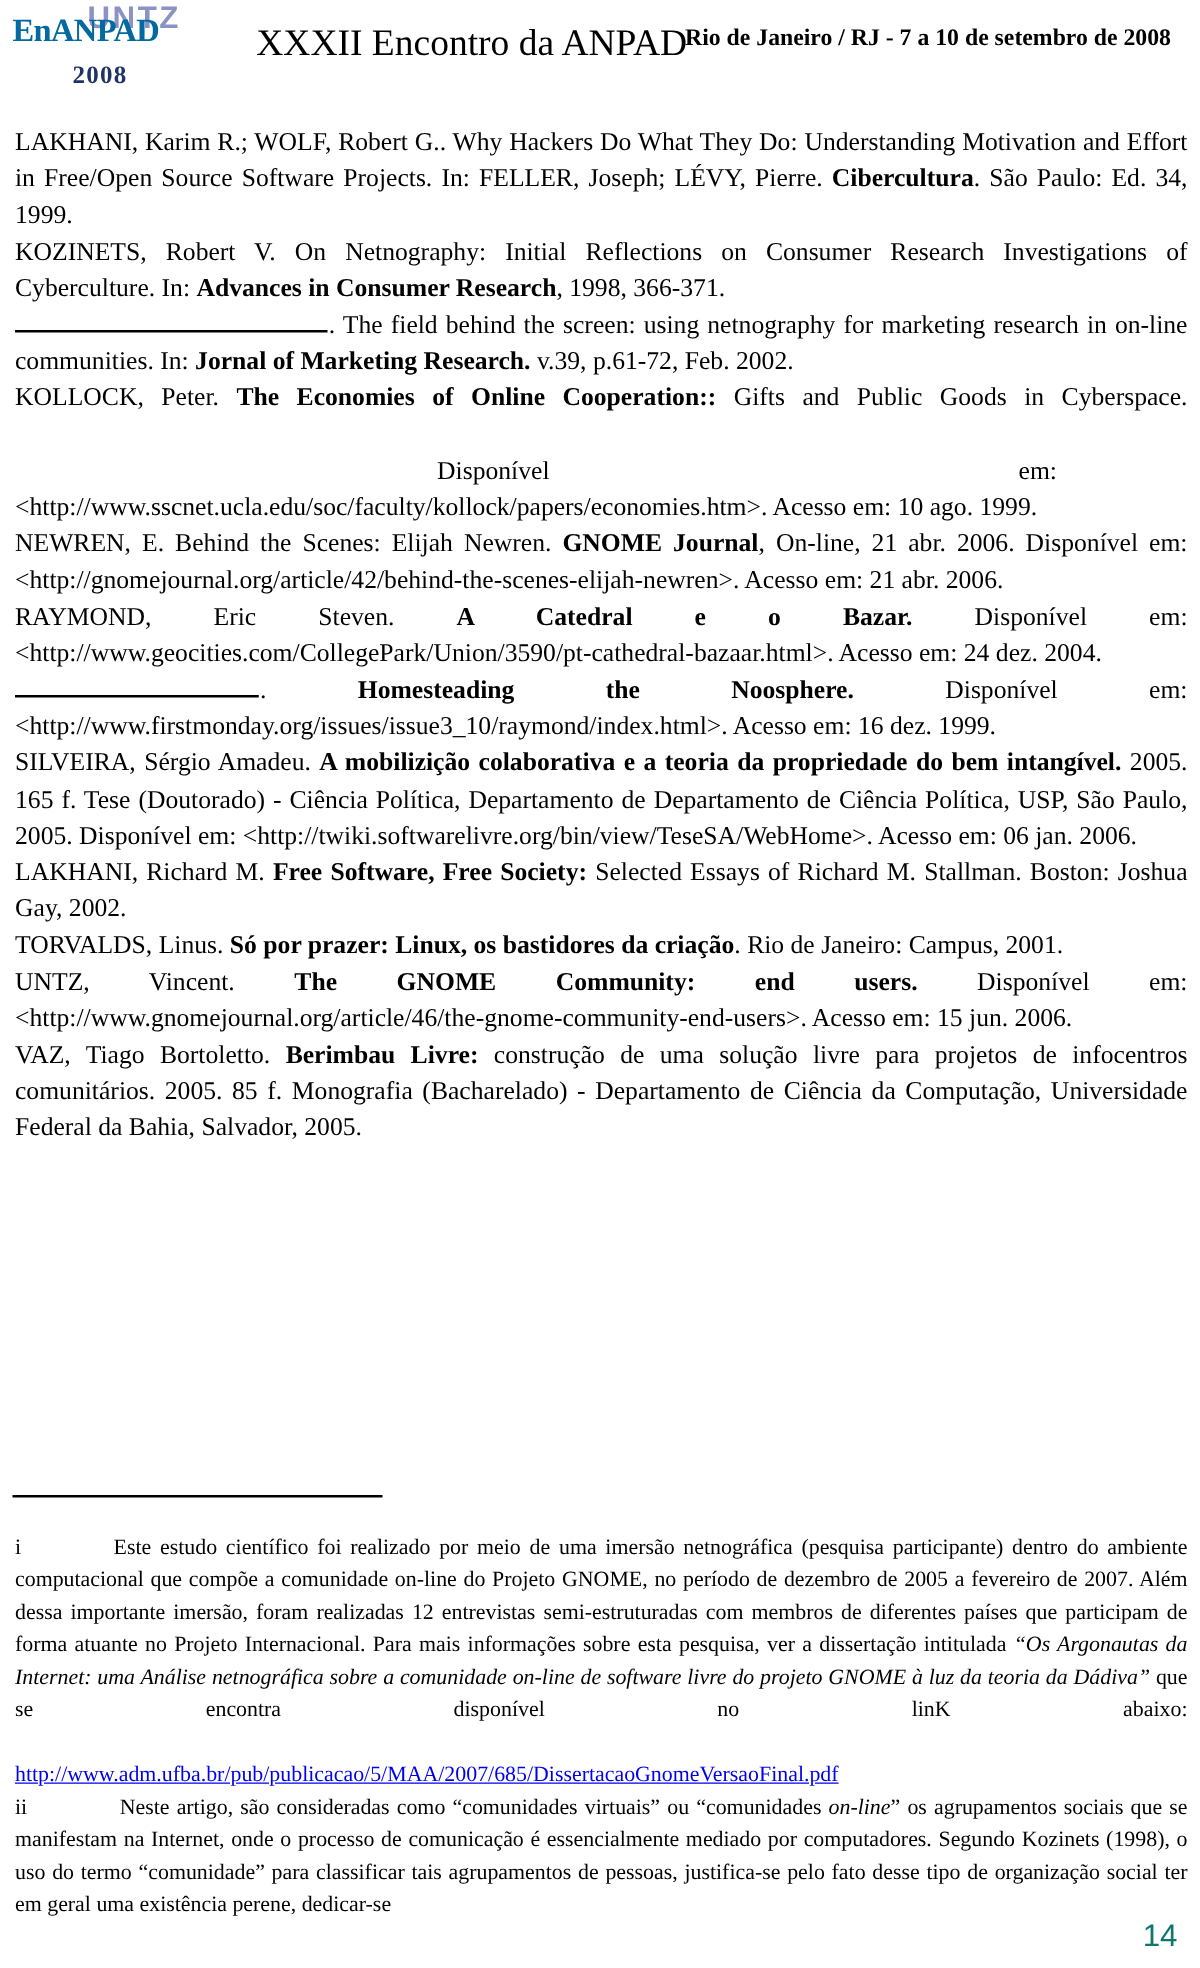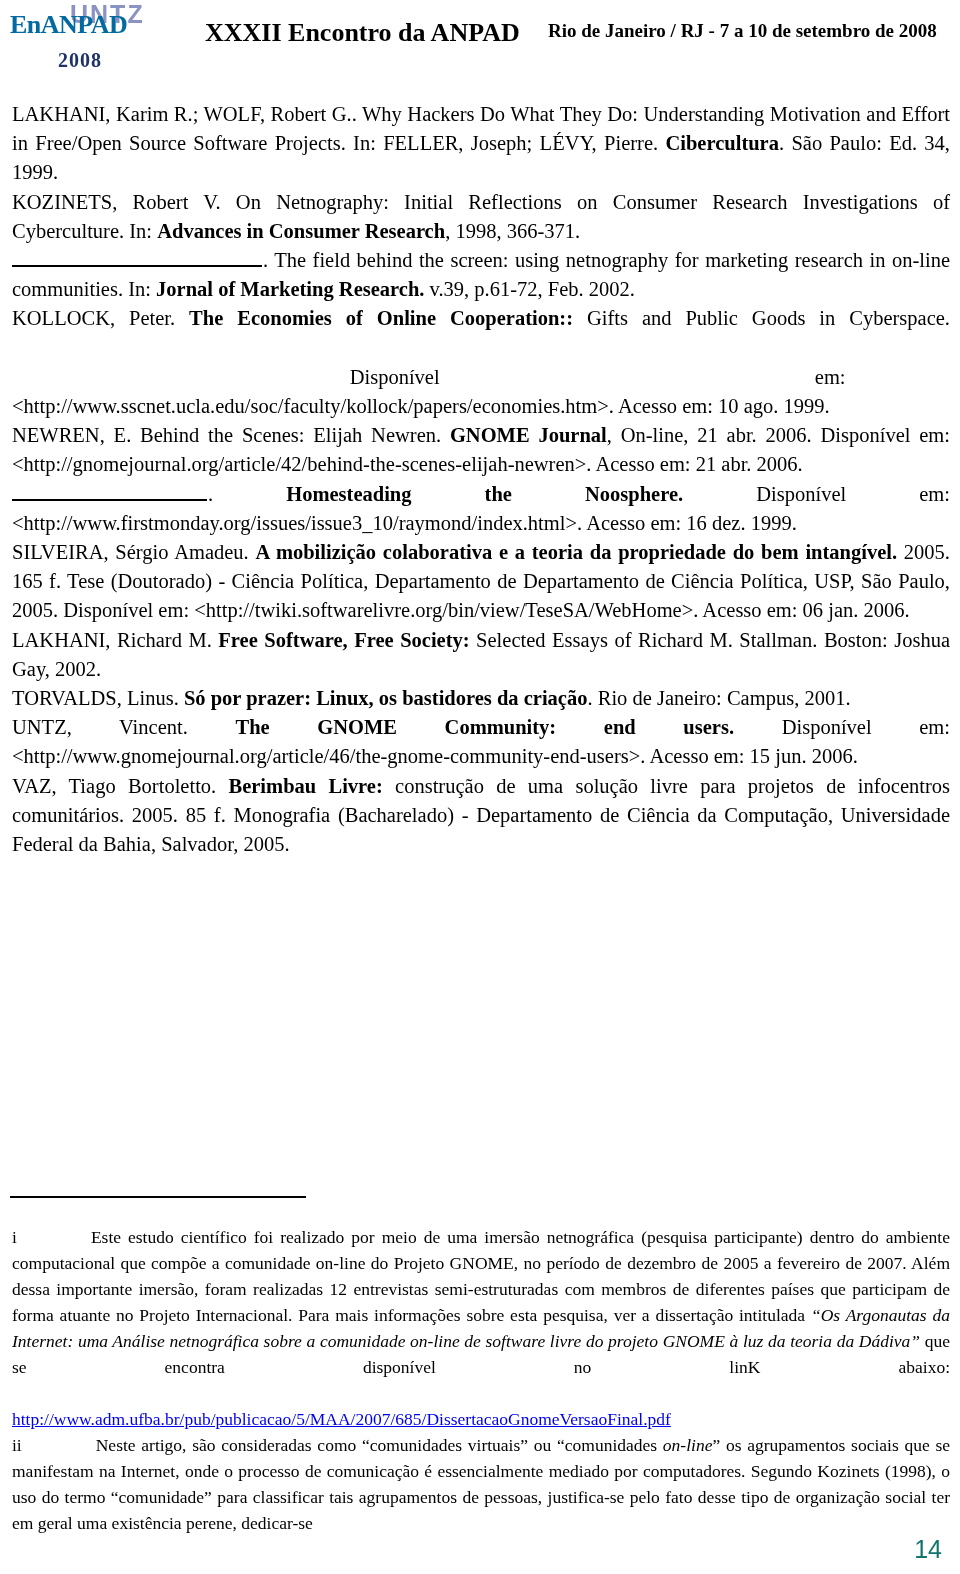--- a/index.html
+++ b/index.html
@@ -62,22 +62,22 @@
     font-weight: bold;
     font-size: 20px;
     letter-spacing: 1px;
     color: #1f3366;
   }
   .header-title {
     position: absolute;
     left: 205px;
     top: 18px;
     font-family: "Liberation Serif", "DejaVu Serif", serif;
-    font-weight: bold;
-    font-size: 26px;
+    font-weight: normal;
+    font-size: 30px;
     color: #000000;
     white-space: nowrap;
   }
   .header-date {
     position: absolute;
     left: 548px;
     top: 20px;
     font-family: "Liberation Serif", "DejaVu Serif", serif;
     font-weight: bold;
     font-size: 19px;
@@ -167,20 +167,21 @@
   <div class="header-title">XXXII Encontro da ANPAD</div>
   <div class="header-date">Rio de Janeiro / RJ - 7 a 10 de setembro de 2008</div>
 </div>
 
 <div class="references">
   <p class="ref"><span>LAKHANI, Karim R.; WOLF, Robert G.. Why Hackers Do What They Do: Understanding Motivation and Effort in Free/Open Source Software Projects. In: FELLER, Joseph; LÉVY, Pierre. </span><b>Cibercultura</b><span>. São Paulo: Ed. 34, 1999.</span></p>
   <p class="ref"><span>KOZINETS, Robert V. On Netnography: Initial Reflections on Consumer Research Investigations of Cyberculture. In: </span><b>Advances in Consumer Research</b><span>, 1998, 366-371.</span></p>
   <p class="ref"><span class="dashline"></span><span>. The field behind the screen: using netnography for marketing research in on-line communities. In: </span><b>Jornal of Marketing Research.</b><span> v.39, p.61-72, Feb. 2002.</span></p>
   <p class="ref"><span>KOLLOCK, Peter. </span><b>The Economies of Online Cooperation::</b><span> Gifts and Public Goods in Cyberspace.</span><span style="display:inline-block;width:100%;"></span><span style="display:inline-block;width:36%;"></span><span>Disponível</span><span style="display:inline-block;width:40%;"></span><span>em:</span><br><span>&lt;http://www.sscnet.ucla.edu/soc/faculty/kollock/papers/economies.htm&gt;. Acesso em: 10 ago. 1999.</span></p>
   <p class="ref"><span>NEWREN, E. Behind the Scenes: Elijah Newren. </span><b>GNOME Journal</b><span>, On-line, 21 abr. 2006. Disponível em: &lt;http://gnomejournal.org/article/42/behind-the-scenes-elijah-newren&gt;. Acesso em: 21 abr. 2006.</span></p>
+  <p class="ref"><span>RAYMOND, Eric Steven. </span><b>A Catedral e o Bazar.</b><span> Disponível em: &lt;http://www.geocities.com/CollegePark/Union/3590/pt-cathedral-bazaar.html&gt;. Acesso em: 24 dez. 2004.</span></p>
   <p class="ref"><span class="dashline-short"></span><span>. </span><b>Homesteading the Noosphere.</b><span> Disponível em: &lt;http://www.firstmonday.org/issues/issue3_10/raymond/index.html&gt;. Acesso em: 16 dez. 1999.</span></p>
   <p class="ref"><span>SILVEIRA, Sérgio Amadeu. </span><b>A mobilizição colaborativa e a teoria da propriedade do bem intangível.</b><span> 2005. 165 f. Tese (Doutorado) - Ciência Política, Departamento de Departamento de Ciência Política, USP, São Paulo, 2005. Disponível em: &lt;http://twiki.softwarelivre.org/bin/view/TeseSA/WebHome&gt;. Acesso em: 06 jan. 2006.</span></p>
   <p class="ref"><span>LAKHANI, Richard M. </span><b>Free Software, Free Society:</b><span> Selected Essays of Richard M. Stallman. Boston: Joshua Gay, 2002.</span></p>
   <p class="ref"><span>TORVALDS, Linus. </span><b>Só por prazer: Linux, os bastidores da criação</b><span>. Rio de Janeiro: Campus, 2001.</span></p>
   <p class="ref"><span>UNTZ, Vincent. </span><b>The GNOME Community: end users.</b><span> Disponível em: &lt;http://www.gnomejournal.org/article/46/the-gnome-community-end-users&gt;. Acesso em: 15 jun. 2006.</span></p>
   <p class="ref"><span>VAZ, Tiago Bortoletto. </span><b>Berimbau Livre:</b><span> construção de uma solução livre para projetos de infocentros comunitários. 2005. 85 f. Monografia (Bacharelado) - Departamento de Ciência da Computação, Universidade Federal da Bahia, Salvador, 2005.</span></p>
 </div>
 
 <div class="footnote-sep"></div>
 <div class="footnotes">

